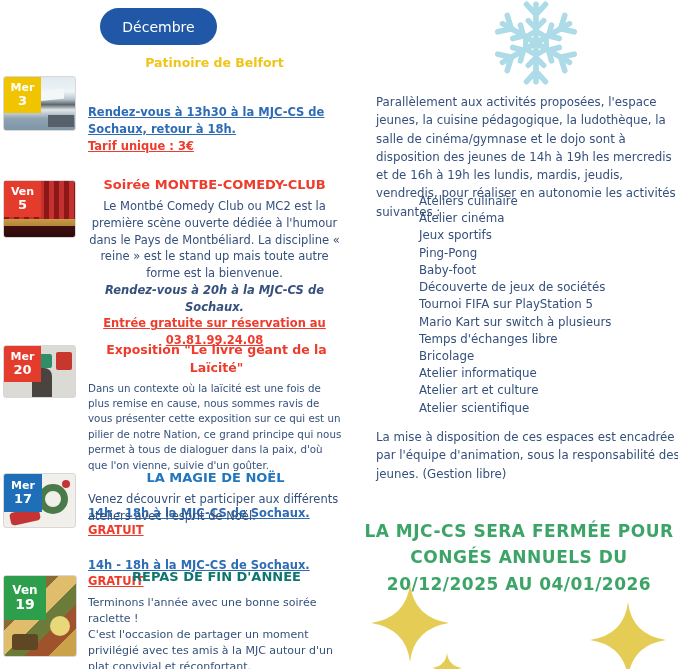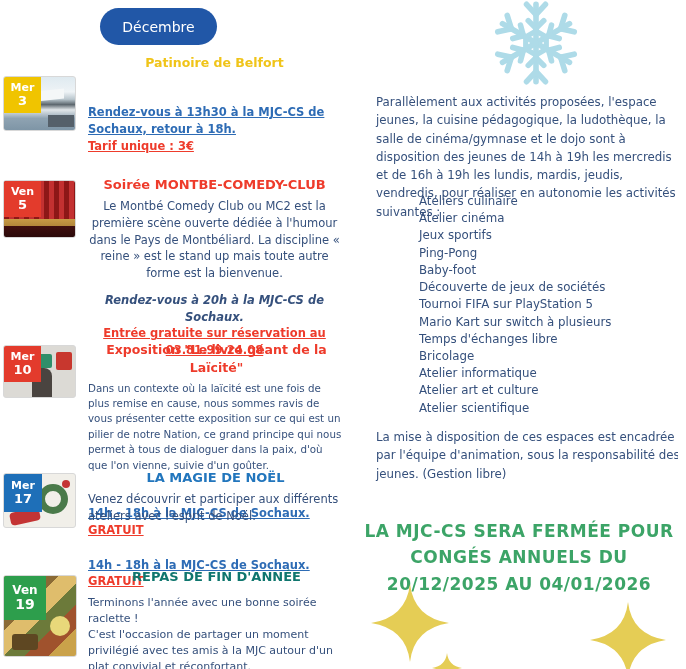--- a/index.html
+++ b/index.html
@@ -37,21 +37,21 @@
   .t-blue   { color:#2276bd; }
   .t-green  { color:#0f766e; }
   .body-txt { color:#35507c; }
   .center { text-align:center; }
   .info-link {
     color:#2e6cb5; font-weight:bold; text-decoration:underline;margin-top:32px;
   }
   .price-red {
     color:#ee3b2b; font-weight:bold; text-decoration:underline;
   }
-  .rdv-italic { font-style:italic; font-weight:bold;margin-top:10px; }
+  .rdv-italic { font-style:italic; font-weight:bold; }
   .small-body { font-size:10.3px; line-height:1.5; }
   
   .ph-patinoire {
     background:linear-gradient(180deg,#dfeaf0 0%,#eef3f6 28%,#b9c6cd 42%,#5d676e 52%,#e2e7ea 62%,#8fa3b2 78%,#7e95a6 100%);
   }
   .ph-theatre {
     background:
       linear-gradient(180deg, rgba(0,0,0,0) 0%, rgba(0,0,0,0) 68%, #c79a45 68%, #b3873a 80%, #400f0f 80%, #2c0a0a 100%),
       repeating-linear-gradient(90deg,#8d1717 0 5px,#c33131 5px 10px);
   }
@@ -121,21 +121,21 @@
     <div class="rdv-italic body-txt">Rendez-vous à  20h à la MJC-CS de Sochaux.</div>
     <div class="price-red">Entrée gratuite sur réservation au 03.81.99.24.08</div>
   </div>
 
   <div class="event-img ph-expo" style="left:3px; top:345px; width:73px; height:53px;">
     <div class="photo-detail" style="left:26px;top:8px;width:22px;height:14px;background:#2f8f6a;border-radius:2px;"></div>
     <div class="photo-detail" style="left:52px;top:6px;width:16px;height:18px;background:#c8372e;border-radius:2px;"></div>
     <div class="photo-detail" style="left:28px;top:22px;width:20px;height:31px;background:#4a4440;border-radius:8px 8px 0 0;"></div>
     <div class="badge" style="width:37px;height:36px;background:#e33b2c;">
       <span class="d">Mer</span>
-      <span class="n">10</span>
+      <span class="n">20</span>
     </div>
   </div>
   <div class="ev-content" style="left:88px; top:341px; width:257px;">
     <div class="ev-title t-red">Exposition "Le livre géant de la Laïcité"</div>
     <div class="body-txt small-body">Dans un contexte où la laïcité est une fois de plus remise en cause, nous sommes ravis de vous présenter cette exposition sur ce qui est un pilier de notre Nation, ce grand principe qui nous permet à tous de dialoguer dans la paix, d'où que l'on vienne, suivie d'un goûter.</div>
     <div class="info-link">14h - 18h à la MJC-CS de Sochaux.</div>
     <div class="price-red">GRATUIT</div>
   </div>
 
   <div class="event-img ph-noel" style="left:3px; top:473px; width:73px; height:55px;">

